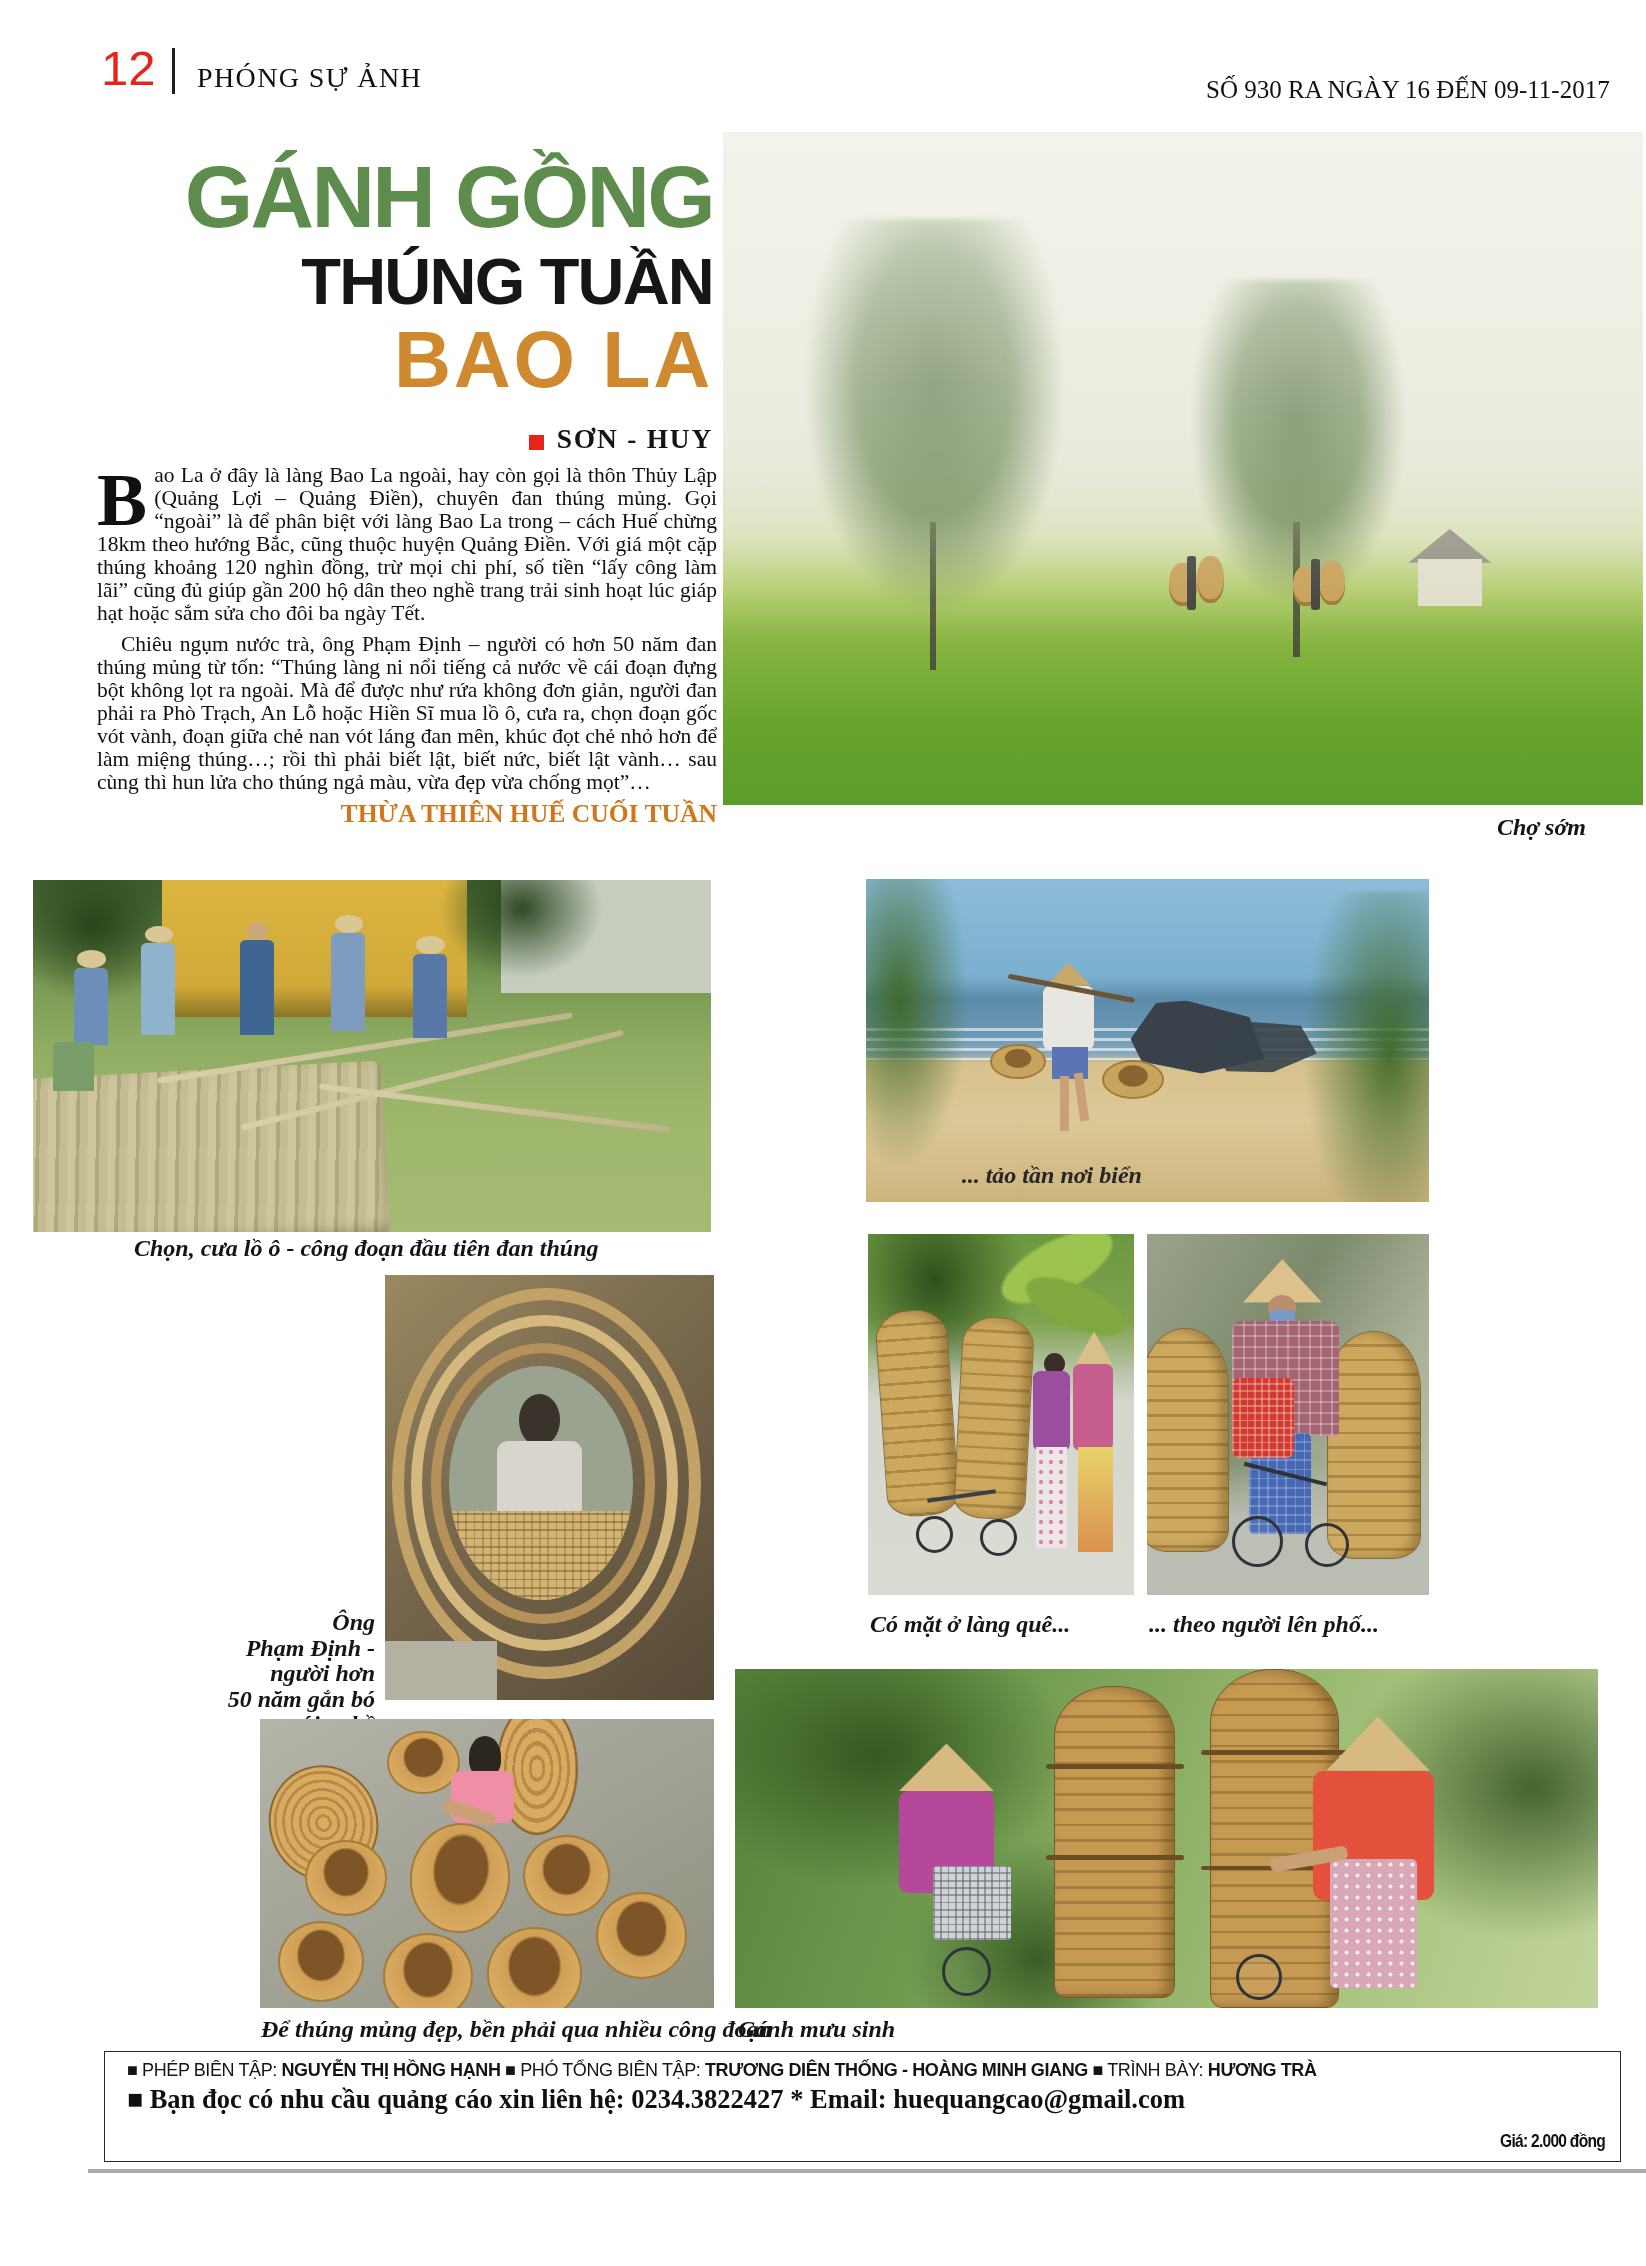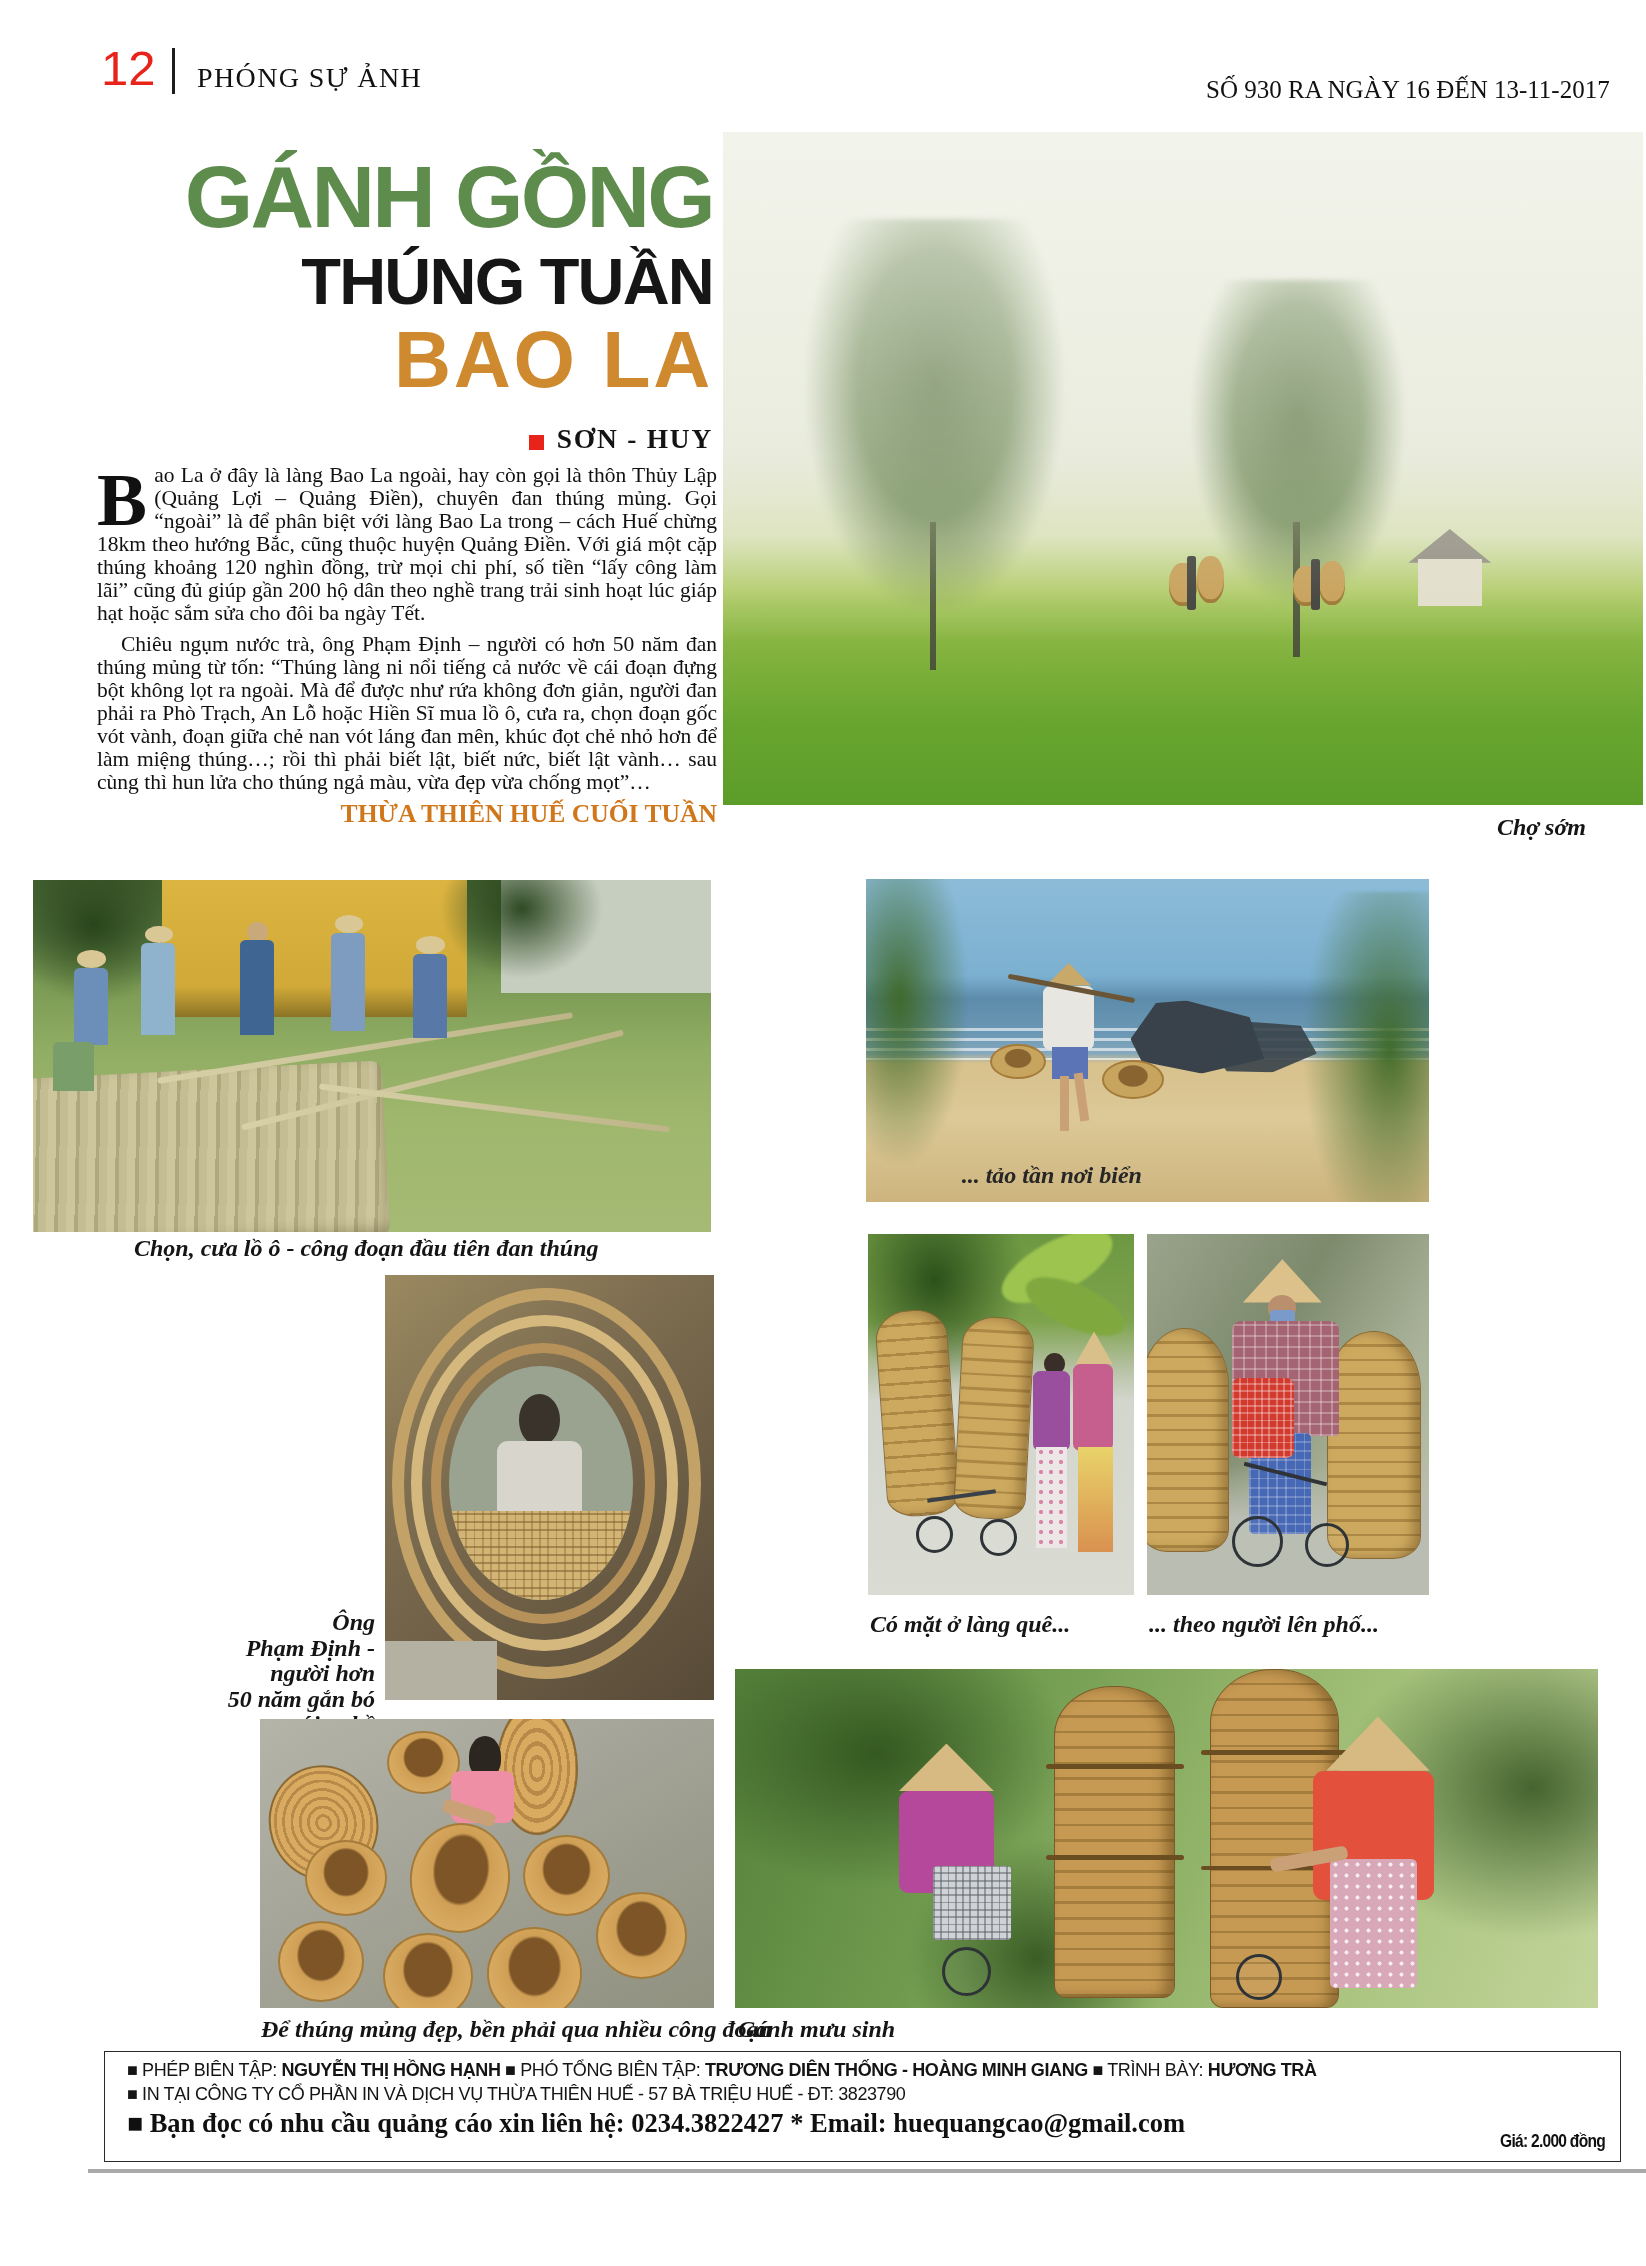--- a/index.html
+++ b/index.html
@@ -147,21 +147,21 @@
   .footer-rule { left:55px; top:2169px; width:1564px; height:3.7px; background:#a9a9a9; }
 </style>
 </head>
 <body>
 
 <div id="page">
 
   <div class="abs page-num">12</div>
   <div class="abs head-rule"></div>
   <div class="abs section-title">PHÓNG SỰ ẢNH</div>
-  <div class="abs issue">SỐ 930 RA NGÀY 16 ĐẾN 13-11-2017</div>
+  <div class="abs issue">SỐ 930 RA NGÀY 16 ĐẾN 09-11-2017</div>
 
   <div class="abs title-block">
     <div class="t1">GÁNH GỒNG</div>
     <div class="t2">THÚNG TUẦN</div>
     <div class="t3">BAO LA</div>
     <div class="byline-row">
       <span class="byline-square"></span><span class="byline-name">SƠN - HUY</span>
     </div>
   </div>
 
@@ -317,20 +317,19 @@
     <div class="abs wheel" style="left:58%;top:84%;width:46px;height:46px;"></div>
   </figure>
   <div class="abs cap cap-street">Gánh mưu sinh</div>
 
   <div class="abs footer-box">
     <div class="f-line">
       <span>■ PHÉP BIÊN TẬP:</span> <b>NGUYỄN THỊ HỒNG HẠNH</b>
       <span>■ PHÓ TỔNG BIÊN TẬP:</span> <b>TRƯƠNG DIÊN THỐNG - HOÀNG MINH GIANG</b>
       <span>■ TRÌNH BÀY:</span> <b>HƯƠNG TRÀ</b>
     </div>
-    <div class="f-line">■ IN TẠI CÔNG TY CỔ PHẦN IN VÀ DỊCH VỤ THỪA THIÊN HUẾ - 57 BÀ TRIỆU HUẾ - ĐT: 3823790</div>
     <div class="f-contact">■ Bạn đọc có nhu cầu quảng cáo xin liên hệ: 0234.3822427 * Email: huequangcao@gmail.com</div>
     <div class="f-price">Giá: 2.000 đồng</div>
   </div>
   <div class="abs footer-rule"></div>
 
 </div>
 
 
 </body></html>

